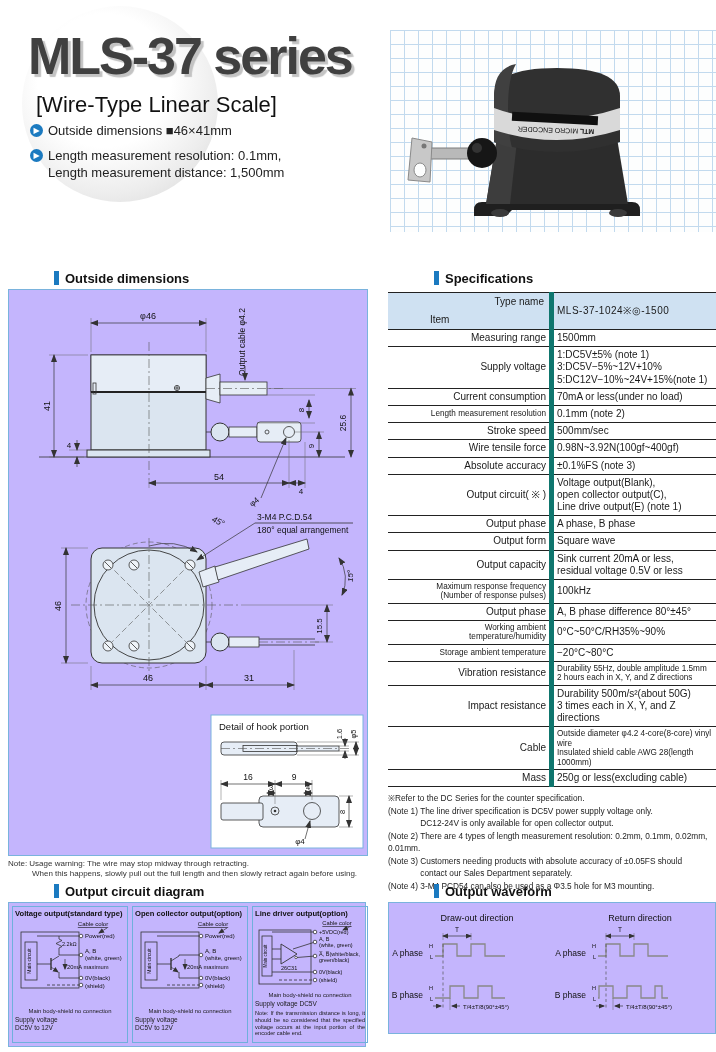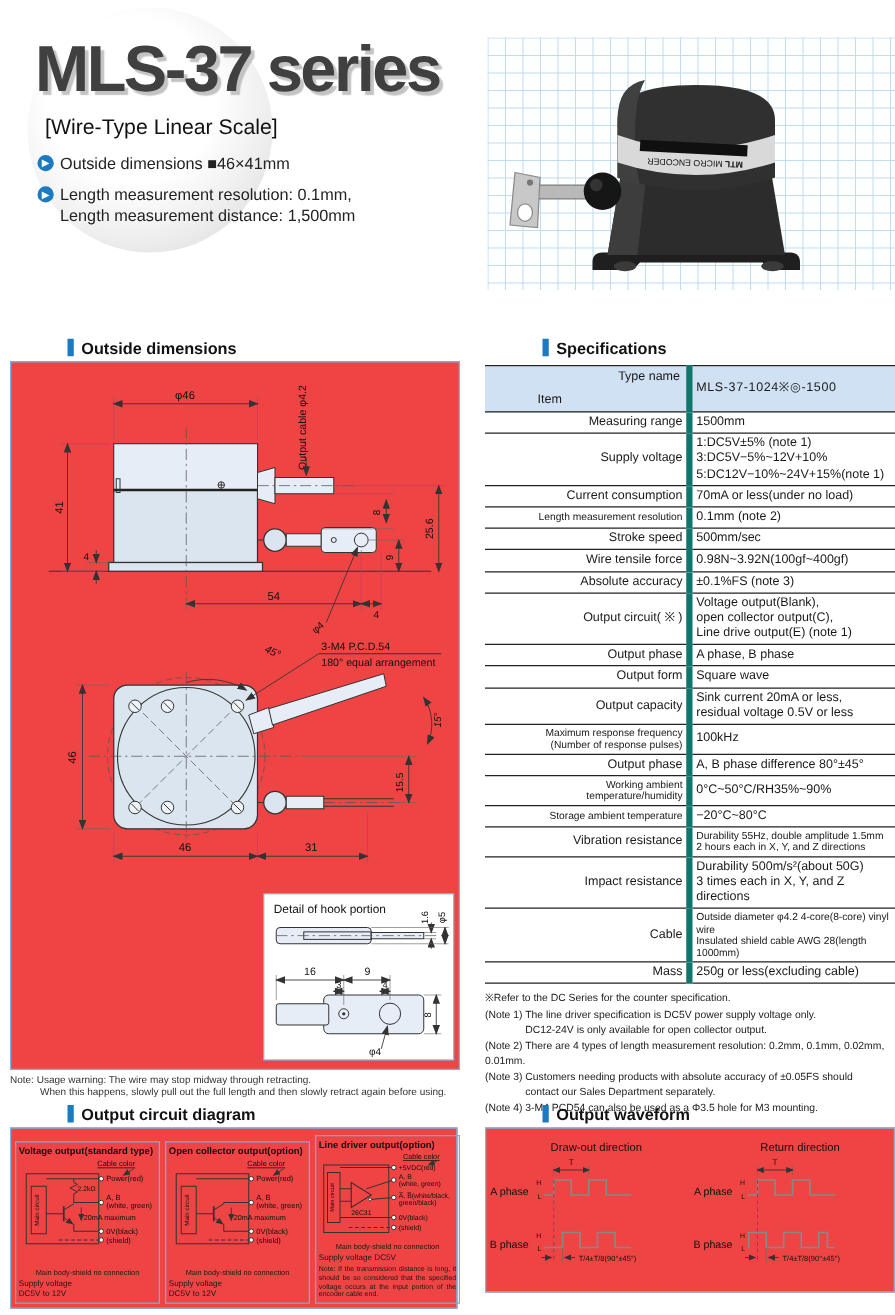--- a/index.html
+++ b/index.html
@@ -4,38 +4,38 @@
 <style>
   html,body{margin:0;padding:0;}
   body{width:716px;height:1052px;position:relative;background:#fff;
        font-family:"Liberation Sans",sans-serif;color:#1a1a1a;overflow:hidden;}
 
   
   .hero-circle{position:absolute;left:22px;top:6px;width:196px;height:196px;border-radius:50%;
     background:radial-gradient(circle at 42% 38%, #ffffff 40%, #ededed 68%, #d2d2d2 100%);}
   .title{position:absolute;left:28px;top:26px;font-size:52px;font-weight:bold;letter-spacing:-2px;
     color:#404040;text-shadow:3px 3px 1px #c3c3c3;}
-  .subtitle{position:absolute;left:36px;top:92px;font-size:17px;color:#111;}
+  .subtitle{position:absolute;left:36px;top:92px;font-size:22px;color:#111;}
   .bullets{position:absolute;left:30px;top:122px;font-size:13px;color:#222;line-height:1.35;}
   .bullet-row{display:flex;align-items:flex-start;margin-bottom:7px;}
   .bullet-ico{flex:0 0 13px;width:13px;height:13px;border-radius:50%;background:#1b7ac0;color:#fff;
     font-size:8px;line-height:13px;text-align:center;margin:2px 5px 0 0;}
   .pre{white-space:pre-line;}
   .prew{white-space:pre-wrap;}
 
   
   .photo{position:absolute;left:390px;top:30px;width:326px;height:202px;background:#fdfefe;
     background-image:linear-gradient(#c2daee 1px,transparent 1px),
                      linear-gradient(90deg,#c2daee 1px,transparent 1px);
     background-size:14px 14px;}
 
   
   .sec-h{display:flex;align-items:flex-start;font-weight:bold;font-size:13px;color:#111;margin-left:46px;}
   .sec-h .bar{width:5px;height:14px;background:#1b7ac0;margin-right:6px;}
-  .box{border:1px solid #7ab3dd;background:#ef4444;}
+  .box{border:1px solid #7ab3dd;background:#c4b5fd;}
 
   
   #outside-dims{position:absolute;left:8px;top:271px;width:360px;}
   #outside-dims .box{margin-top:3px;width:358px;height:565px;}
   .dims-note{font-size:8px;color:#333;margin-top:3px;line-height:1.3;}
   .dims-note .l2{padding-left:24px;}
 
   svg text{fill:#111;}
   .dim{stroke:#333;stroke-width:.7;fill:none;}
   .ext{stroke:#666;stroke-width:.5;fill:none;}
@@ -54,21 +54,21 @@
   .hdr-cell{position:relative;height:32px;}
   .hdr-type{position:absolute;right:2px;top:1px;font-size:10px;}
   .hdr-item{position:absolute;left:2px;bottom:1px;font-size:10px;}
   .type-val{font-size:14.5px;letter-spacing:.5px;}
   td.sm,.sm{font-size:8.2px !important;line-height:1.15 !important;}
   .fnotes{margin-top:5px;font-size:8.3px;line-height:1.45;color:#222;}
   .fnotes div{margin-bottom:1px;}
 
   
   #output-circuit{position:absolute;left:8px;top:884px;width:360px;}
-  #output-circuit .box{margin-top:3px;width:358px;height:145px;display:flex;gap:4px;padding:3px;box-sizing:border-box;align-items:flex-end;}
+  #output-circuit .box{margin-top:3px;width:358px;height:145px;display:flex;gap:4px;padding:3px;box-sizing:border-box;}
   .panel{border:1px solid #6fb0dc;flex:1 1 0;position:relative;padding:2px;box-sizing:border-box;}
   .panel-title{font-size:7.6px;font-weight:bold;color:#111;text-align:left;}
   .shield-note{font-size:5.9px;text-align:center;margin-top:-2px;}
   .supply{font-size:6.5px;margin-top:2px;line-height:1.25;}
   .panel-note{font-size:5.6px;line-height:1.2;margin-top:2px;text-align:justify;}
   .cir-txt{font-size:6px;}
 
   
   #output-waveform{position:absolute;left:388px;top:884px;width:328px;}
   #output-waveform .box{margin-top:3px;width:326px;height:130px;display:flex;}

